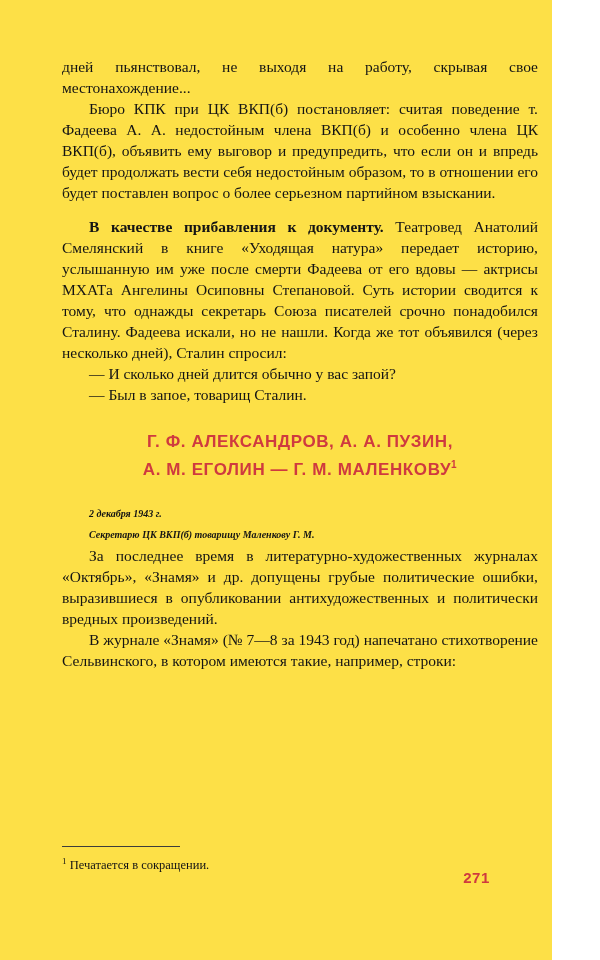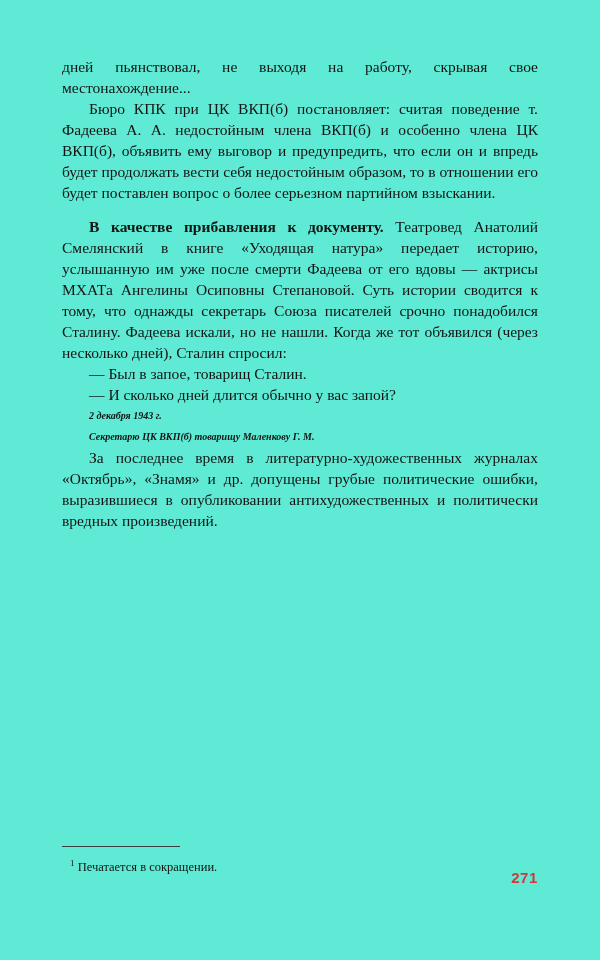--- a/index.html
+++ b/index.html
@@ -1,21 +1,21 @@
 <!DOCTYPE html>
 <html><head>
 <meta charset="utf-8">
 <style>
   * { box-sizing: border-box; }
   html, body { margin: 0; padding: 0; background: #ffffff; }
   .page {
     position: relative;
-    width: 600px;
+    width: 552px;
     height: 960px;
-    background: #5eead4;
+    background: #fde047;
     font-family: "Liberation Serif", serif;
     color: #141414;
     overflow: hidden;
   }
   .content {
     position: absolute;
     left: 62px;
     top: 56px;
     width: 476px;
   }
@@ -54,21 +54,21 @@
     left: 62px;
     top: 846px;
     width: 476px;
   }
   .fn-rule {
     width: 118px;
     border-top: 1px solid #3c3c3c;
     margin-bottom: 6px;
   }
   .footnote {
-    margin: 8px;
+    margin: 0;
     font-size: 12.5px;
     line-height: 16px;
   }
   .footnote sup { font-size: 9px; }
   .page-number {
     position: absolute;
     top: 869px;
     right: 62px;
     font-family: "Liberation Sans", sans-serif;
     font-weight: 700;
@@ -84,28 +84,30 @@
   <div class="content">
 
     <p class="para">дней пьянствовал, не выходя на работу, скрывая свое местонахождение...</p>
 
     <p class="para indent">Бюро КПК при ЦК ВКП(б) постановляет: считая поведение т. Фадеева А. А. недостойным члена ВКП(б) и особенно члена ЦК ВКП(б), объявить ему выговор и предупредить, что если он и впредь будет продолжать вести себя недостойным образом, то в отношении его будет поставлен вопрос о более серьезном партийном взыскании.</p>
 
     <div class="spacer-sm"></div>
 
     <p class="para indent it"><span class="lead">В качестве прибавления к документу.</span><span> Театровед Анатолий Смелянский в книге «Уходящая натура» передает историю, услышанную им уже после смерти Фадеева от его вдовы — актрисы МХАТа Ангелины Осиповны Степановой. Суть истории сводится к тому, что однажды секретарь Союза писателей срочно понадобился Сталину. Фадеева искали, но не нашли. Когда же тот объявился (через несколько дней), Сталин спросил:</span></p>
 
+    <p class="para indent it">— И сколько дней длится обычно у вас запой?</p>
     <p class="para indent it">— Был в запое, товарищ Сталин.</p>
-    <p class="para indent it">— И сколько дней длится обычно у вас запой?</p>
 
+    <h2 class="heading"><span>Г. Ф. АЛЕКСАНДРОВ, А. А. ПУЗИН,</span><br><span>А. М. ЕГОЛИН — Г. М. МАЛЕНКОВУ</span><sup>1</sup></h2>
 
     <p class="letter-meta">2 декабря 1943 г.</p>
     <p class="letter-meta">Секретарю ЦК ВКП(б) товарищу Маленкову Г. М.</p>
 
     <p class="para indent">За последнее время в литературно-художественных журналах «Октябрь», «Знамя» и др. допущены грубые политические ошибки, выразившиеся в опубликовании антихудожественных и политически вредных произведений.</p>
+    <p class="para indent">В журнале «Знамя» (№ 7—8 за 1943 год) напечатано стихотворение Сельвинского, в котором имеются такие, например, строки:</p>
 
   </div>
 
   <div class="footnote-area">
     <div class="fn-rule"></div>
     <p class="footnote"><sup>1</sup><span> Печатается в сокращении.</span></p>
   </div>
 
   <div class="page-number">271</div>
 </div>

